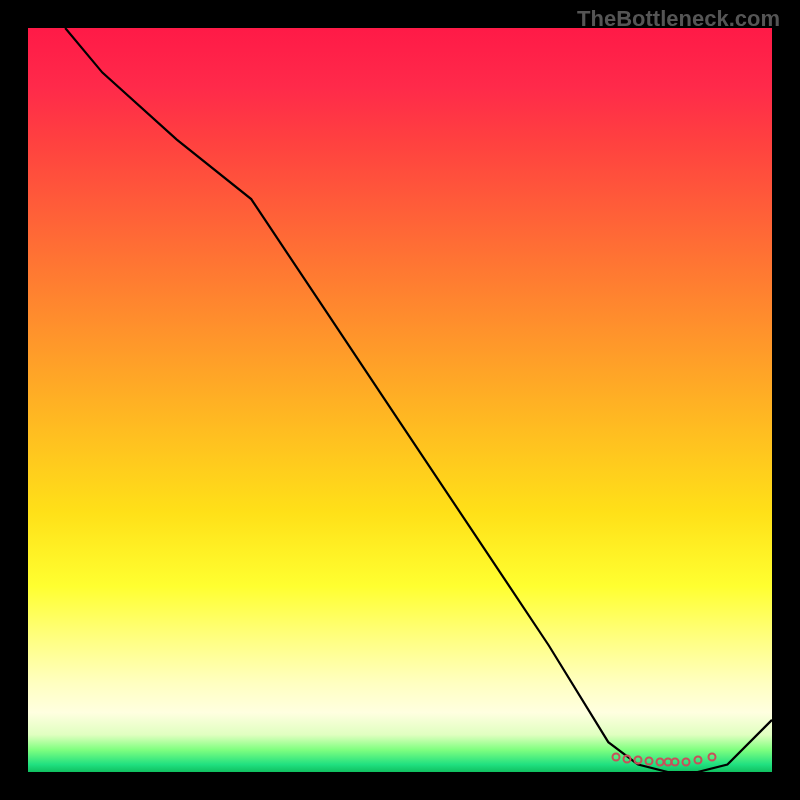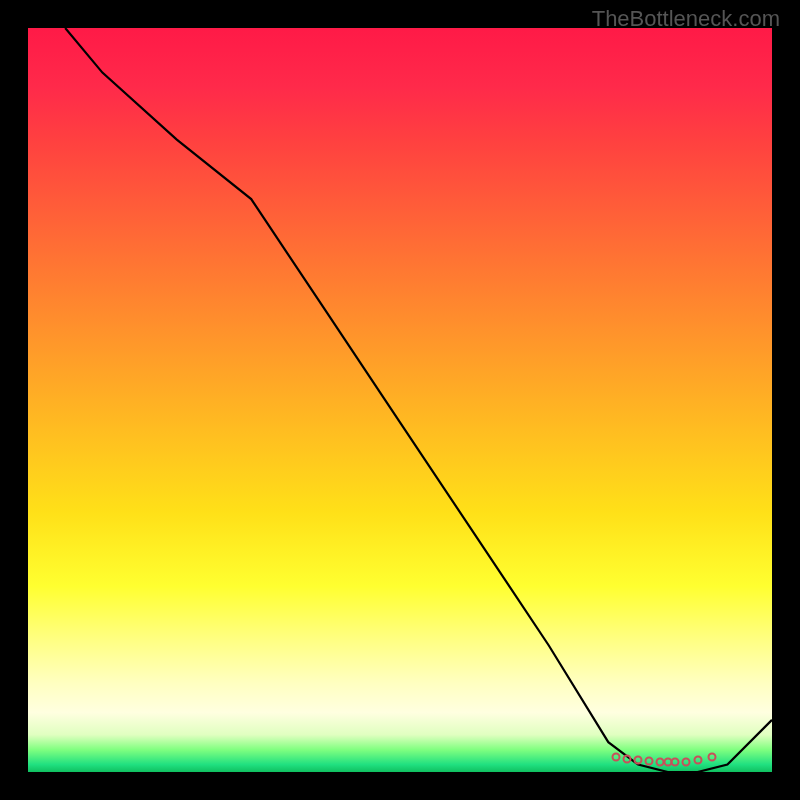--- a/index.html
+++ b/index.html
@@ -10,21 +10,21 @@
     position: relative;
     font-family: Arial, sans-serif;
     overflow: hidden;
   }
   .watermark {
     position: absolute;
     top: 6px;
     right: 20px;
     color: #555;
     font-size: 22px;
-    font-weight: 400;
+    font-weight: 700;
     z-index: 10;
   }
   .plot-area {
     position: absolute;
     left: 28px;
     top: 28px;
     width: 744px;
     height: 744px;
     background: linear-gradient(to bottom,
       #ff1a47 0%,

